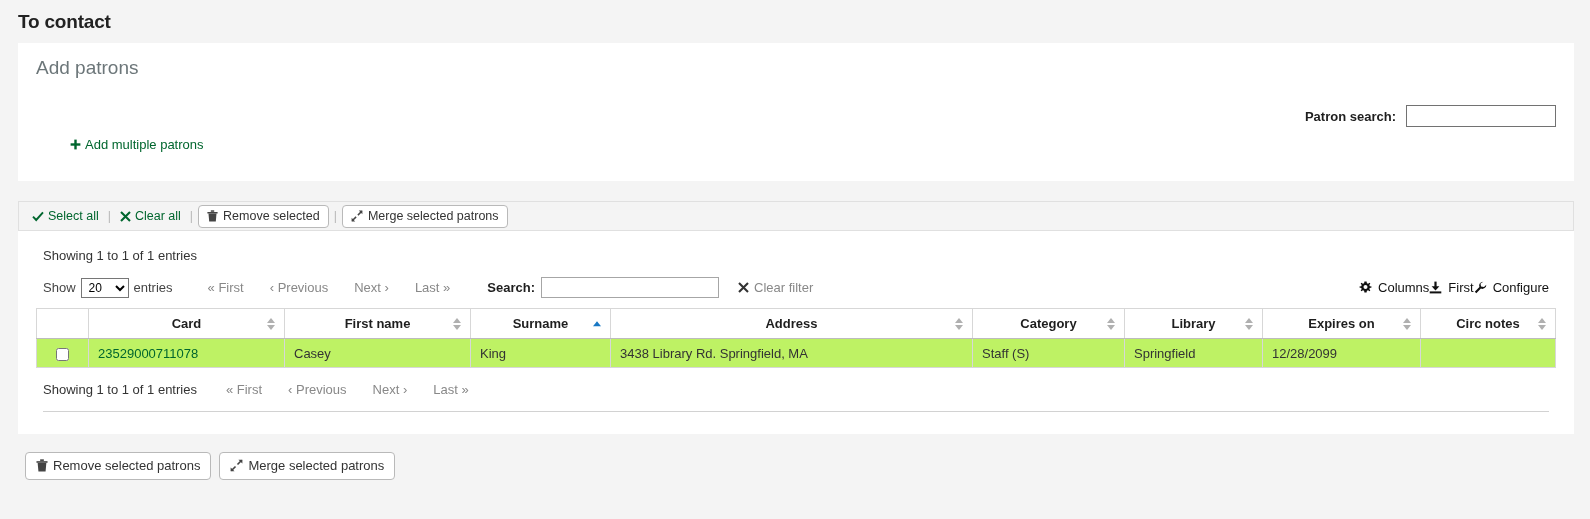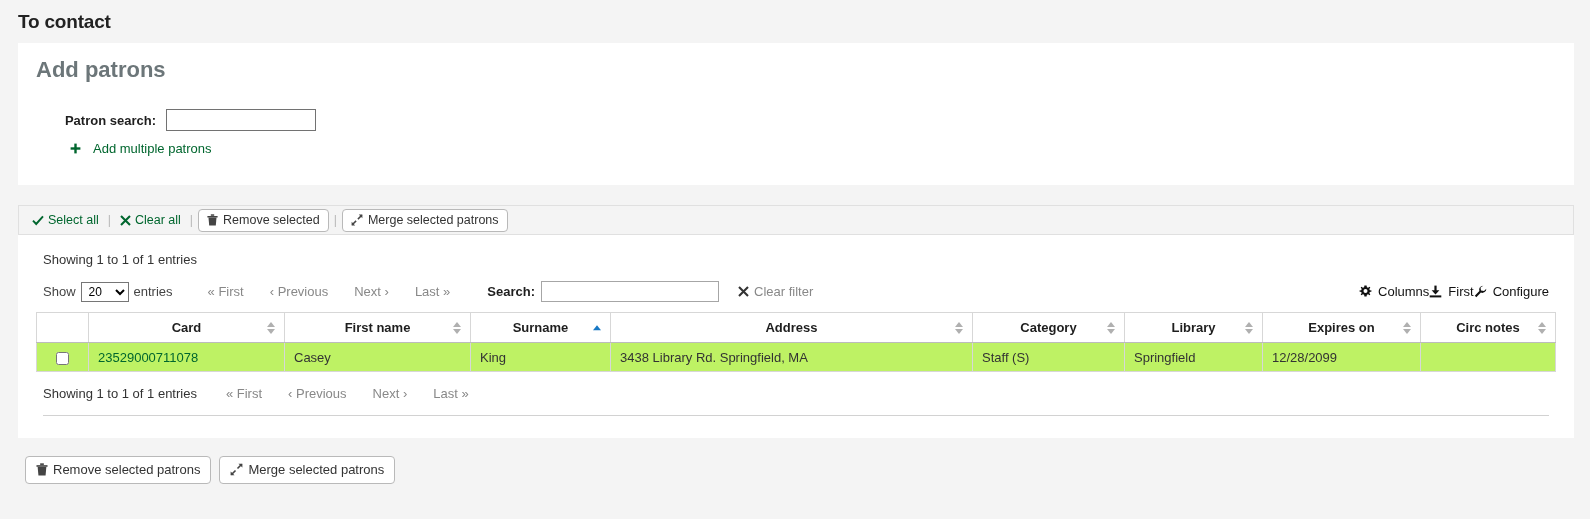--- a/index.html
+++ b/index.html
@@ -25,30 +25,31 @@
   }
 
   
   .panel {
     background: #ffffff;
     margin: 0 16px 0 18px;
   }
   #add-patrons-panel { padding: 14px 18px 28px 18px; }
 
   .panel-heading {
-    font-size: 22px;
-    font-weight: bold;
+    font-size: 19px;
+    font-weight: normal;
     color: #6c7679;
     margin: 0 0 26px 0;
   }
 
   .form-row {
     display: flex;
     align-items: center;
     margin-bottom: 10px;
+    justify-content: flex-end;
   }
   .form-label {
     width: 130px;
     text-align: right;
     font-weight: bold;
     color: #1e1e1e;
     font-size: 13px;
     padding-right: 10px;
   }
   .text-input {
@@ -62,21 +63,21 @@
     outline: none;
     border-radius: 0;
   }
   .add-multi {
     margin-left: 34px;
     color: #00662e;
     font-size: 13px;
     text-decoration: none;
     display: inline-flex;
     align-items: center;
-    gap: 12px;
+    gap: 4px;
     cursor: pointer;
   }
 
   
   .toolbar {
     margin: 20px 16px 0 18px;
     background: #f4f4f4;
     border: 1px solid #e0e0e0;
     height: 30px;
     display: flex;

